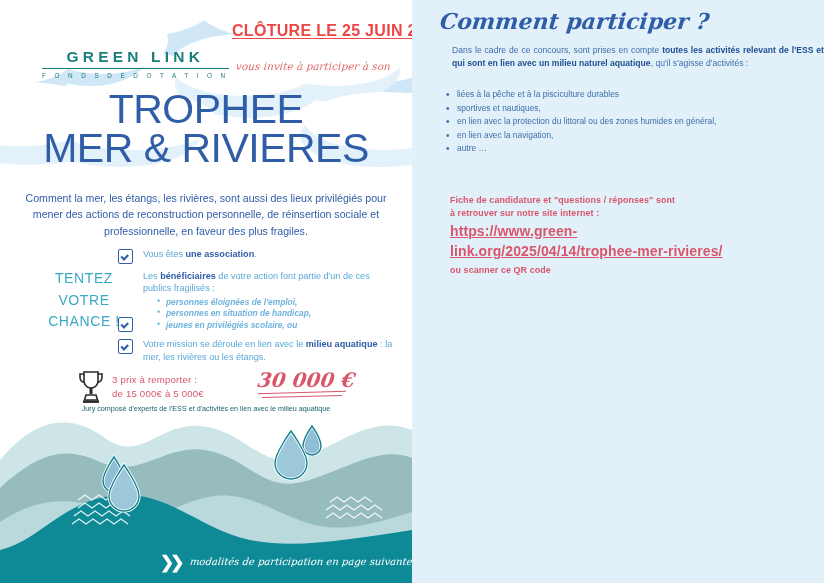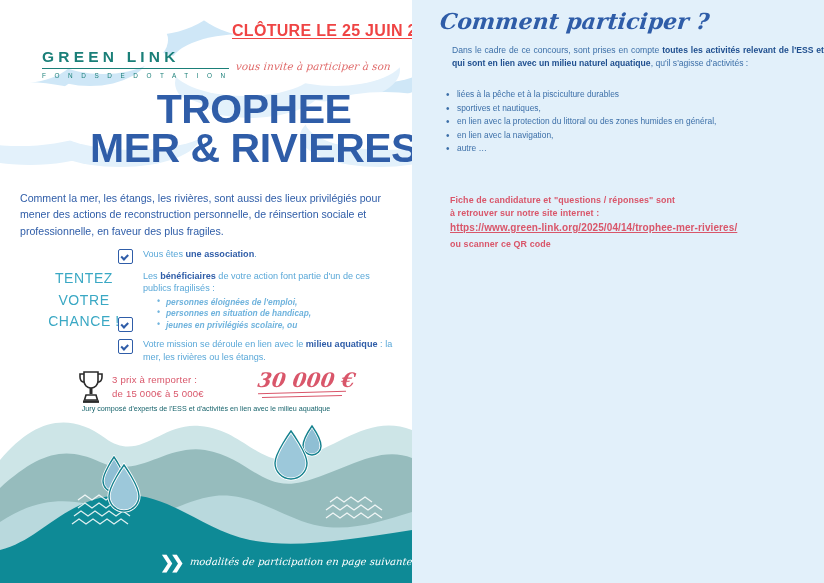--- a/index.html
+++ b/index.html
@@ -11,38 +11,38 @@
   .poster{position:relative;width:824px;height:583px;display:flex;}
 
   
   .left{position:relative;width:412px;height:583px;background:#ffffff;overflow:hidden;}
 
   .clouds{position:absolute;left:0;top:0;width:412px;height:200px;overflow:hidden;pointer-events:none;}
   .cloud{position:absolute;background:#cfe7f7;border-radius:50%;}
   .cloud2{position:absolute;background:#e3f1fb;border-radius:50%;}
   .cloudw{position:absolute;background:#ffffff;border-radius:50%;}
 
-  .logo-wrap{position:absolute;left:42px;top:48px;z-index:6;}
+  .logo-wrap{position:absolute;left:42px;top:48px;z-index:6;text-align:center;}
   .logo-main{font-size:15.5px;letter-spacing:4.2px;font-weight:bold;color:#1a7f78;white-space:nowrap;}
   .logo-rule{height:1px;background:#1a7f78;margin:2px 0 2.5px 0;}
   .logo-sub{font-size:6.4px;letter-spacing:3.4px;color:#1a7f78;white-space:nowrap;}
 
   .cloture-top{position:absolute;left:232px;top:22px;z-index:6;
     font-size:16px;font-weight:bold;color:#ef4444;letter-spacing:.3px;
     text-decoration:underline;text-underline-offset:2px;white-space:nowrap;}
 
   .invite{position:absolute;left:236px;top:60px;z-index:6;
     font-family:"DejaVu Serif", serif;font-style:italic;font-size:10.5px;color:#e06b6b;
     white-space:nowrap;transform:skewX(-6deg);}
 
   .title{position:absolute;left:0;top:90px;width:412px;z-index:6;text-align:center;
-    color:#2f5da8;font-weight:bold;font-size:41px;line-height:0.96;letter-spacing:-0.5px;padding-left:48px;}
+    color:#2f5da8;font-weight:normal;font-size:41px;line-height:0.96;letter-spacing:-0.5px;}
   .title .l2{font-size:41px;}
 
-  .subtitle{position:absolute;left:20px;top:190px;width:372px;z-index:6;
+  .subtitle{position:absolute;left:20px;top:190px;width:372px;z-index:6;text-align:center;
     color:#2f5da8;font-size:10.6px;line-height:1.55;}
 
   .tentez{position:absolute;left:36px;top:268px;width:96px;z-index:6;text-align:center;
     color:#3aa8c4;font-size:14px;line-height:1.55;letter-spacing:.6px;}
 
   .checklist{position:absolute;left:118px;top:248px;width:280px;z-index:6;}
   .crow{display:flex;align-items:flex-start;margin-bottom:6px;}
   .crow.mid{align-items:flex-end;}
   .cbox{flex:0 0 auto;width:13px;height:13px;border:1.6px solid #2f5da8;border-radius:2px;
     margin-right:10px;position:relative;margin-top:1px;}
@@ -81,21 +81,21 @@
     transform:skewX(-6deg);}
   .r-intro{position:absolute;left:24px;top:44px;width:372px;
     color:#3c6fa8;font-size:8.6px;line-height:1.5;text-align:justify;margin-left:16px;}
   .r-intro b{color:#1f4f8f;}
   .r-list{position:absolute;left:34px;top:88px;width:362px;margin:0;padding:0;list-style:none;}
   .r-list li{color:#3c6fa8;font-size:8.4px;line-height:1.62;position:relative;padding-left:11px;}
   .r-list li:before{content:"•";position:absolute;left:0;top:-1px;color:#3c6fa8;font-size:10px;}
 
   .fiche{position:absolute;left:38px;top:194px;width:300px;
     color:#d9566a;font-size:8.9px;font-weight:bold;line-height:1.45;letter-spacing:.1px;}
-  .fiche .url{text-decoration:underline;font-size:10px;display:block;margin:1px 0 3px 0;}
+  .fiche .url{text-decoration:underline;font-size:14px;display:block;margin:1px 0 3px 0;}
 </style>
 </head>
 <body>
 
 <div class="poster">
 
   <div class="left">
 
     <div class="clouds">
       <div class="cloud" style="left:-30px;top:-40px;width:150px;height:100px;"></div>

